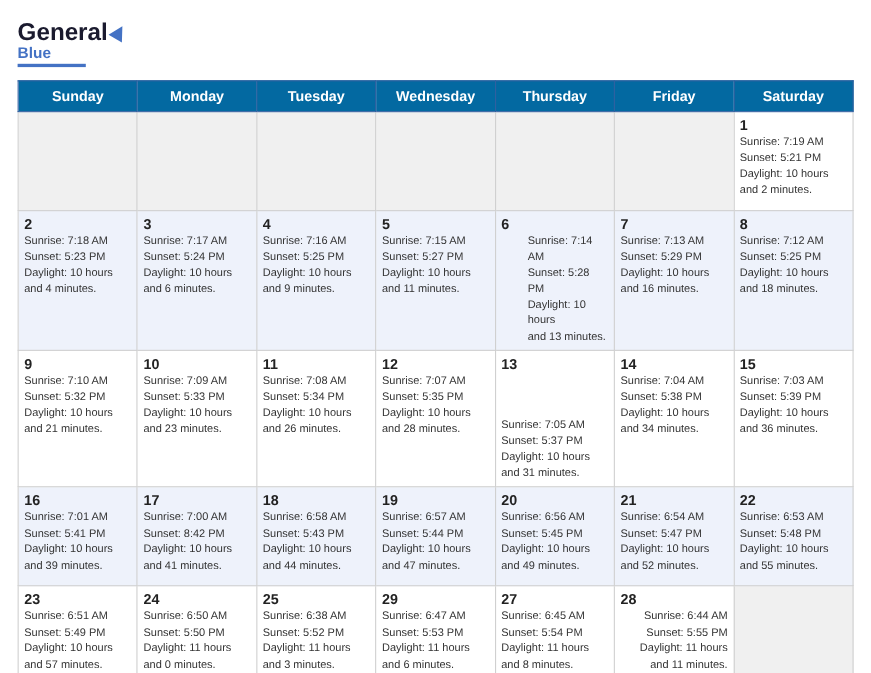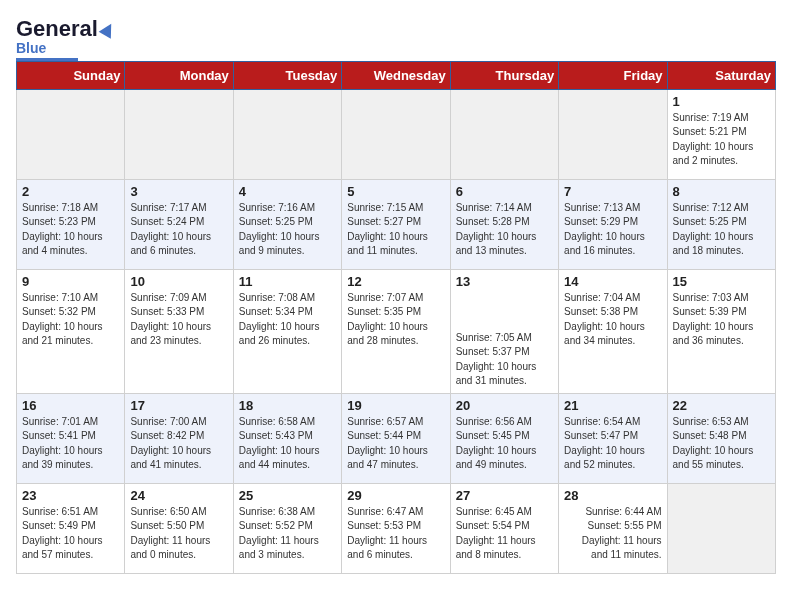--- a/index.html
+++ b/index.html
@@ -7,21 +7,21 @@
       font-family: Arial, sans-serif;
       background: #fff;
       width: 792px;
       min-height: 612px;
       padding: 16px;
     }
     .header {
       display: flex;
       justify-content: space-between;
       align-items: flex-start;
-      margin-bottom: 0;
+      margin-bottom: 12px;
     }
     .logo {
       display: flex;
       flex-direction: column;
       align-items: flex-start;
     }
     .title-block {
       text-align: right;
     }
     .month-title {
@@ -32,26 +32,26 @@
     .location {
       font-size: 15px;
       color: #555;
     }
     table {
       width: 100%;
       border-collapse: collapse;
       table-layout: fixed;
     }
     th {
-      background: #b91c1c;
+      background: #0369a1;
       color: #fff;
       font-size: 13px;
       font-weight: bold;
       padding: 6px 4px;
-      text-align: right;
+      text-align: center;
       border: 1px solid #3060a0;
     }
     td {
       vertical-align: top;
       border: 1px solid #d0d0d0;
       padding: 4px 5px;
       font-size: 10.5px;
       color: #222;
       height: 90px;
       background: #fff;
@@ -150,21 +150,21 @@
         </td>
         <td>
           <span class="day-num">5</span>
           <div class="day-info" style="white-space: pre-line;">Sunrise: 7:15 AM
 Sunset: 5:27 PM
 Daylight: 10 hours
 and 11 minutes.</div>
         </td>
         <td>
           <span class="day-num">6</span>
-          <div class="day-info" style="white-space: pre-line;">Sunrise: 7:14 AM
+          <div class="day-info" style="white-space: pre-line; margin-left: 24px;">Sunrise: 7:14 AM
 Sunset: 5:28 PM
 Daylight: 10 hours
 and 13 minutes.</div>
         </td>
         <td>
           <span class="day-num">7</span>
           <div class="day-info" style="white-space: pre-line;">Sunrise: 7:13 AM
 Sunset: 5:29 PM
 Daylight: 10 hours
 and 16 minutes.</div>

